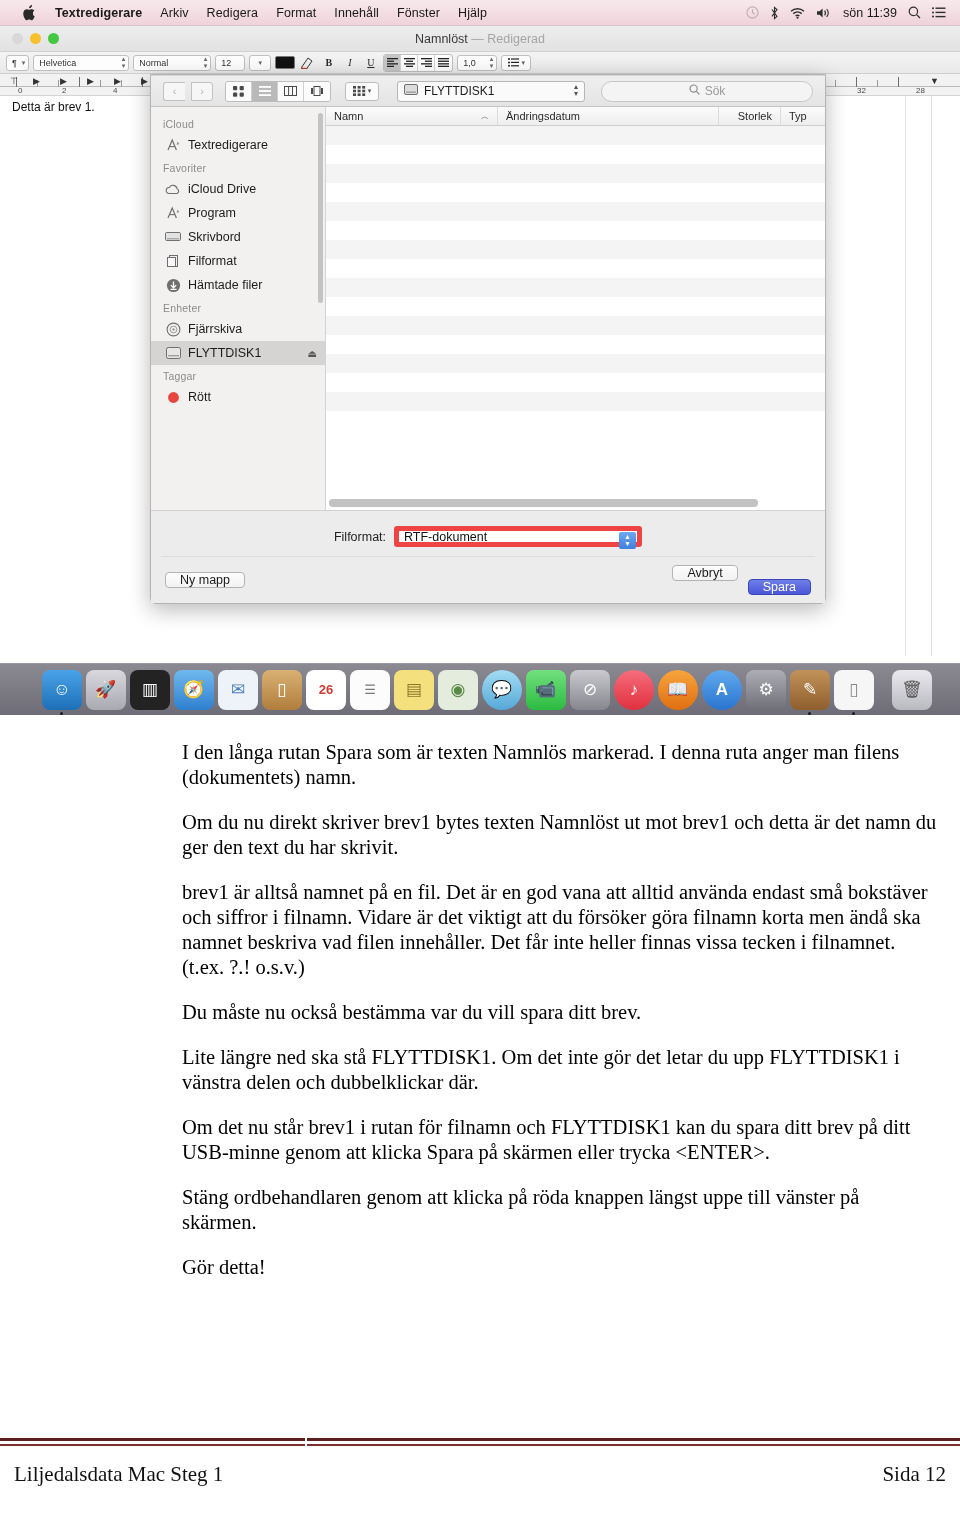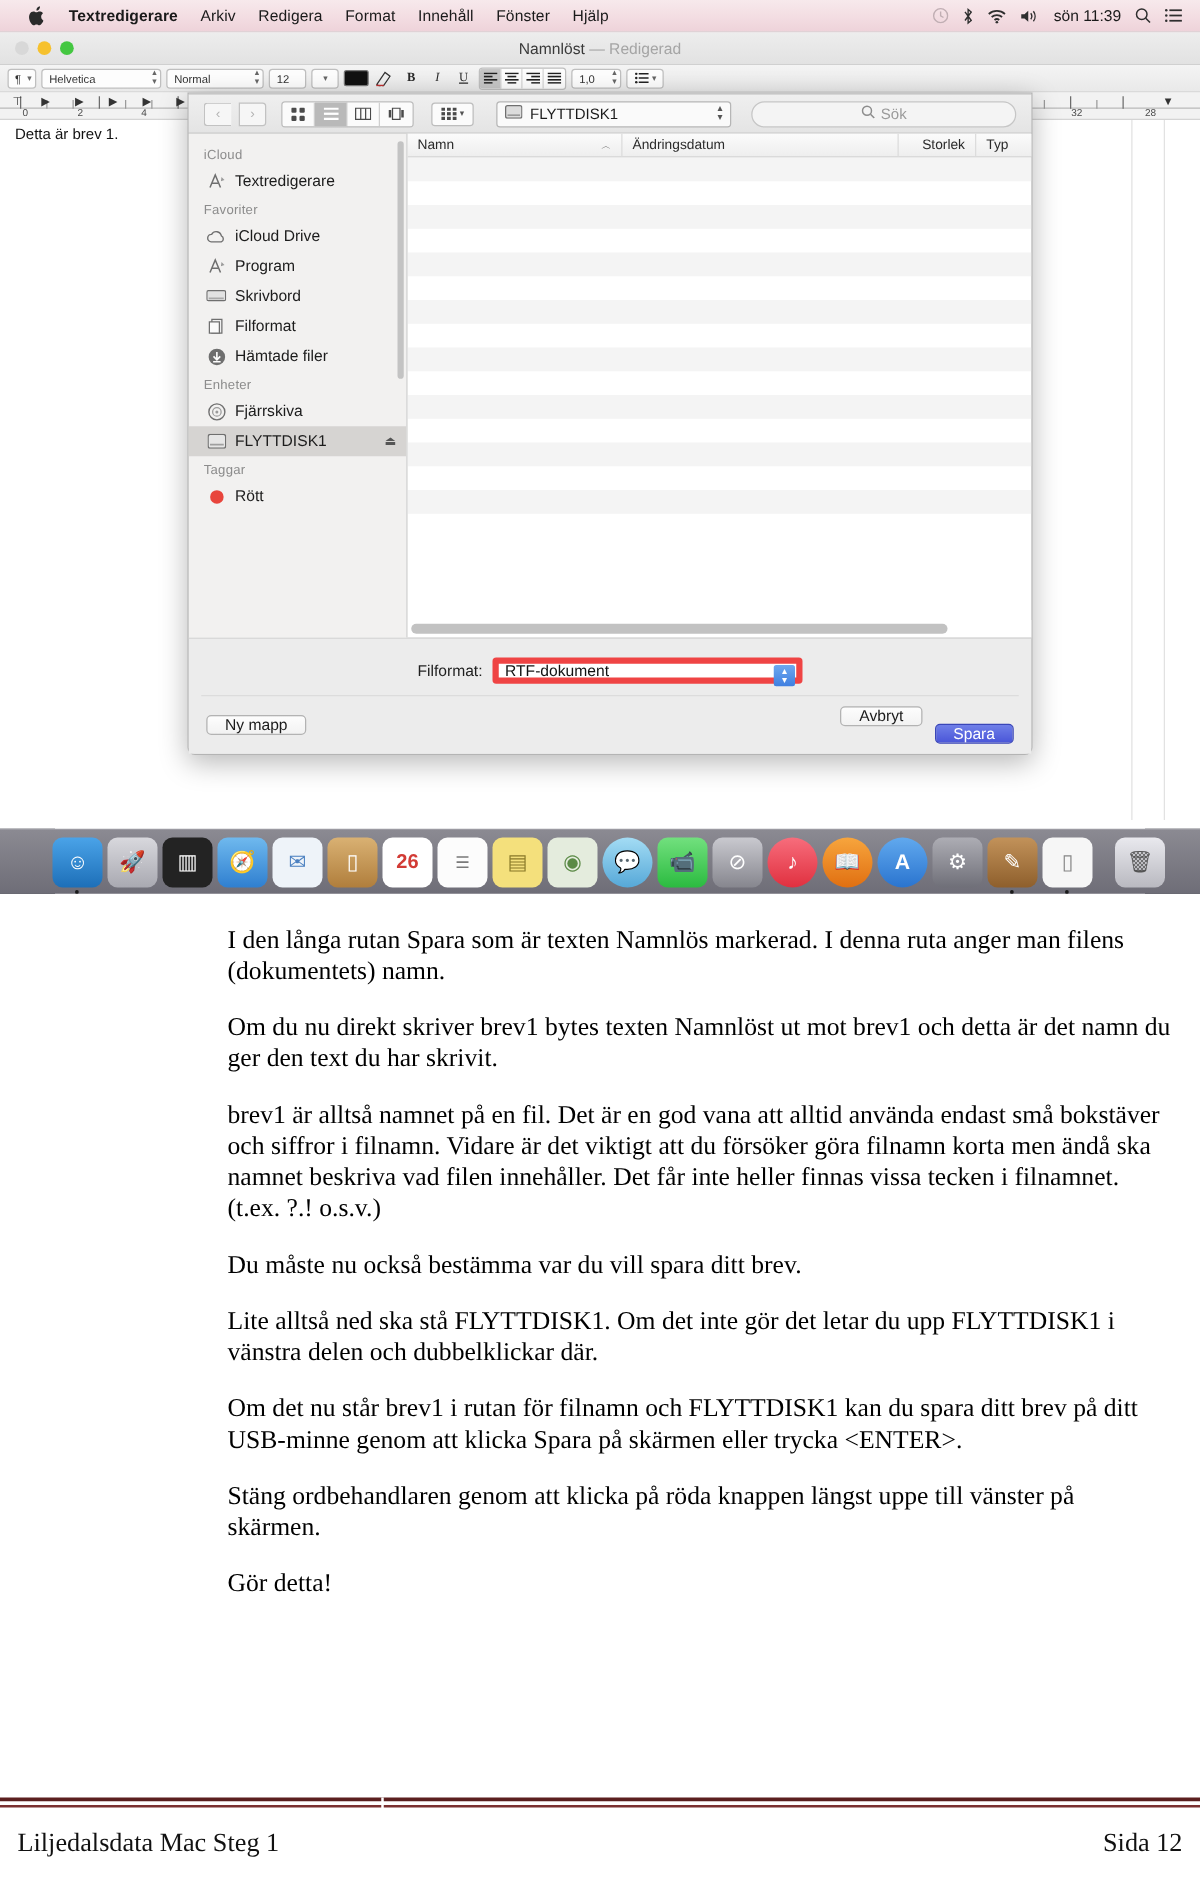--- a/index.html
+++ b/index.html
@@ -718,21 +718,21 @@
 
     <div class="dock-strip-l"></div>
     <div class="dock-strip-r"></div>
     <div class="dock">
       <span class="dock-icon" style="background:linear-gradient(to bottom,#4aa3e8,#1d6fb8)">☺<span class="dot"></span></span>
       <span class="dock-icon" style="background:linear-gradient(to bottom,#d8d8dd,#a9a9b1)">🚀</span>
       <span class="dock-icon" style="background:#232323">▥</span>
       <span class="dock-icon" style="background:linear-gradient(to bottom,#6fb9ee,#2f7fd0)">🧭</span>
       <span class="dock-icon" style="background:#eef3f9;color:#4a7fc0">✉</span>
       <span class="dock-icon" style="background:linear-gradient(to bottom,#d9b173,#b07e3c)">▯</span>
-      <span class="dock-icon" style="background:#ffffff;color:#d23b35;font-size:16px;font-weight:bold;font-family:'Liberation Sans',sans-serif">26</span>
+      <span class="dock-icon" style="background:#ffffff;color:#d23b35;font-size:13px;font-weight:bold;font-family:'Liberation Sans',sans-serif">26</span>
       <span class="dock-icon" style="background:#fcfcfc;color:#7a7a7a;font-size:13px">☰</span>
       <span class="dock-icon" style="background:#f4e07c;color:#8a7a2a">▤</span>
       <span class="dock-icon" style="background:#e4ecdd;color:#5b8a46">◉</span>
       <span class="dock-icon" style="background:linear-gradient(to bottom,#a3dcf4,#56a8d8);border-radius:50%">💬</span>
       <span class="dock-icon" style="background:linear-gradient(to bottom,#72e07e,#2bbb40)">📹</span>
       <span class="dock-icon" style="background:linear-gradient(to bottom,#c9c9cf,#86868e)">⊘</span>
       <span class="dock-icon" style="background:linear-gradient(to bottom,#f76d7c,#e0303f);border-radius:50%">♪</span>
       <span class="dock-icon" style="background:linear-gradient(to bottom,#f7a53d,#e06f11);border-radius:50%">📖</span>
       <span class="dock-icon" style="background:linear-gradient(to bottom,#61a9ee,#2a74cf);border-radius:50%;font-weight:bold;font-family:'Liberation Sans',sans-serif">A</span>
       <span class="dock-icon" style="background:linear-gradient(to bottom,#adadb4,#6f6f78)">⚙</span>
@@ -741,21 +741,21 @@
       <span class="dock-sep"></span>
       <span class="dock-icon" style="background:linear-gradient(to bottom,#e9e9ee,#b9b9c0);color:#555">🗑</span>
     </div>
   </div>
 
   <div class="body-text">
     <p class="p">I den långa rutan Spara som är texten Namnlös markerad. I denna ruta anger man filens (dokumentets) namn.</p>
     <p class="p">Om du nu direkt skriver brev1 bytes texten Namnlöst ut mot brev1 och detta är det namn du ger den text du har skrivit.</p>
     <p class="p">brev1 är alltså namnet på en fil. Det är en god vana att alltid använda endast små bokstäver och siffror i filnamn. Vidare är det viktigt att du försöker göra filnamn korta men ändå ska namnet beskriva vad filen innehåller. Det får inte heller finnas vissa tecken i filnamnet. (t.ex. ?.! o.s.v.)</p>
     <p class="p">Du måste nu också bestämma var du vill spara ditt brev.</p>
-    <p class="p">Lite alltså ned ska stå FLYTTDISK1. Om det inte gör det letar du upp FLYTTDISK1 i vänstra delen och dubbelklickar där.</p>
+    <p class="p">Lite längre ned ska stå FLYTTDISK1. Om det inte gör det letar du upp FLYTTDISK1 i vänstra delen och dubbelklickar där.</p>
     <p class="p">Om det nu står brev1 i rutan för filnamn och FLYTTDISK1  kan du spara ditt brev på ditt USB-minne genom att klicka Spara på skärmen eller trycka &lt;ENTER&gt;.</p>
     <p class="p">Stäng ordbehandlaren genom att klicka på röda knappen längst uppe till vänster på skärmen.</p>
     <p class="p">Gör detta!</p>
   </div>
 
   <div class="footer-rule">
     <div class="ln1"></div>
       <div class="ln2"></div>
       <div class="notch"></div>
   </div>

